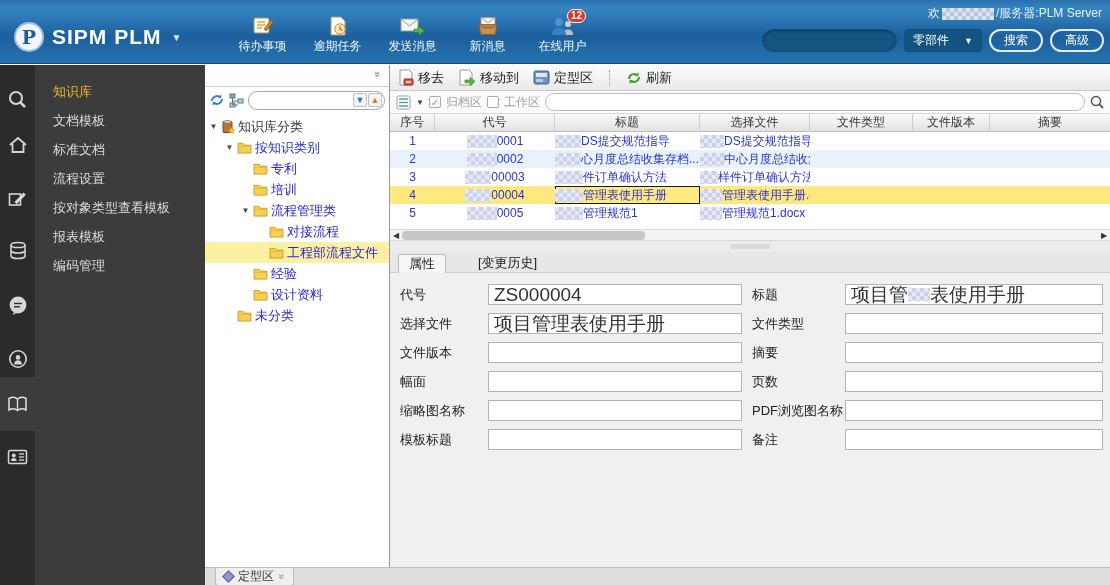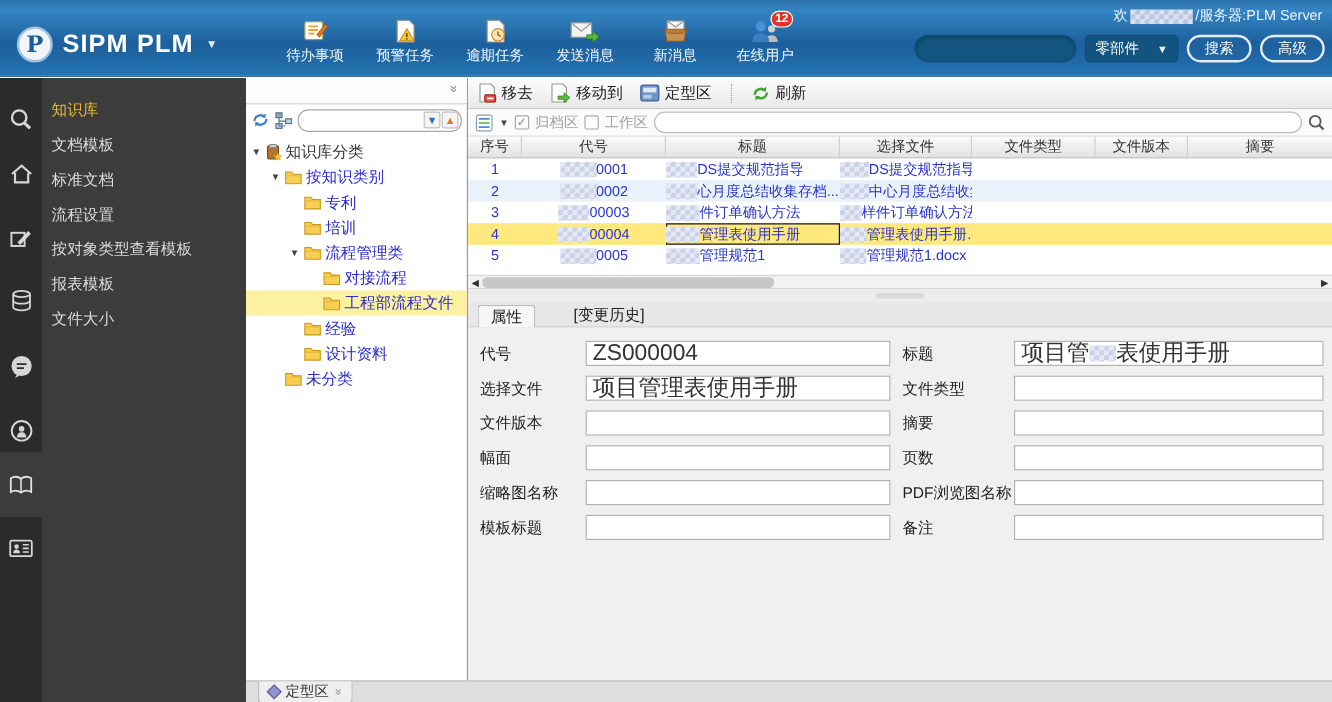--- a/index.html
+++ b/index.html
@@ -36,21 +36,21 @@
   .pill-btn { height:23px; padding:0 13px; border:2px solid #e2ecf5; border-radius:12px; background:transparent;
     color:#fff; font-size:12px; line-height:19px; cursor:pointer; }
 
   
   #rail { position:absolute; left:0; top:65px; width:35px; height:520px; background:#2b2b2b; }
   .rail-icon { position:absolute; left:0; width:35px; height:36px; display:flex; align-items:center; justify-content:center; cursor:pointer; }
   .rail-seg-selected { position:absolute; left:0; top:312px; width:35px; height:54px; background:#3c3c3c; }
 
   
   #menu { position:absolute; left:35px; top:65px; width:170px; height:520px; background:#3c3c3c; padding-top:12px; }
-  .menu-item { height:29px; line-height:29px; padding-left:8px; color:#dcdcdc; font-size:13px; cursor:pointer; white-space:nowrap; }
+  .menu-item { height:29px; line-height:29px; padding-left:18px; color:#dcdcdc; font-size:13px; cursor:pointer; white-space:nowrap; }
   .menu-item.active { color:#efb82d; }
 
   
   #treepanel { position:absolute; left:205px; top:65px; width:185px; height:503px; background:#fff; border-right:1px solid #9a9a9a; }
   #tree-header { height:22px; border-bottom:1px solid #d0d0d0; background:#fdfdfd; position:relative; }
   #tree-collapse { position:absolute; right:8px; top:3px; color:#777; font-size:11px; transform:rotate(90deg); cursor:pointer; }
   #tree-toolbar { height:26px; display:flex; align-items:center; gap:4px; padding:0 4px; }
   #tree-search { flex:1; height:19px; border:1px solid #aaa; border-radius:9px; background:#fff;
     display:flex; align-items:center; justify-content:flex-end; padding:0 2px; gap:1px; cursor:text; }
   .mini-btn { width:14px; height:14px; border:1px solid #c0c0c0; border-radius:2px; background:#f4f4f4;
@@ -156,31 +156,20 @@
               <line x1="6" y1="12" x2="11" y2="12" stroke="#e8a33d" stroke-width="1.5"></line>
               <path d="M13 13 L20 4 L22.3 6 L15.3 15 Z" fill="#e07820" stroke="#8a4a10" stroke-width="0.6"></path>
             </svg>
           </span>
         <span class="tb-label">待办事项</span>
       </div>
       <div class="tb-tool">
         <span>
             <svg width="20" height="20" viewBox="0 0 20 20">
               <path d="M3 1 h10 l4 4 v14 H3 Z" fill="#fdfdfd" stroke="#999"></path>
-              <path d="M11 8 L17 18 H5 Z" fill="#f5c53a" stroke="#c89010"></path>
-              <rect x="10.3" y="11.5" width="1.4" height="3.4" fill="#6b5510"></rect>
-              <rect x="10.3" y="15.7" width="1.4" height="1.3" fill="#6b5510"></rect>
-            </svg>
-          </span>
-        <span class="tb-label">预警任务</span>
-      </div>
-      <div class="tb-tool">
-        <span>
-            <svg width="20" height="20" viewBox="0 0 20 20">
-              <path d="M3 1 h10 l4 4 v14 H3 Z" fill="#fdfdfd" stroke="#999"></path>
               <circle cx="12" cy="13" r="5.2" fill="#f8e7b0" stroke="#d8882a"></circle>
               <path d="M12 10.2 v2.8 l2.3 1.4" stroke="#b06010" stroke-width="1.2" fill="none"></path>
             </svg>
           </span>
         <span class="tb-label">逾期任务</span>
       </div>
       <div class="tb-tool">
         <span>
             <svg width="25" height="20" viewBox="0 0 25 20">
               <rect x="1" y="3" width="17" height="12" fill="#f4f4f4" stroke="#9a9a9a"></rect>
@@ -292,21 +281,21 @@
       </div>
   </div>
 
   <div id="menu">
     <div class="menu-item active">知识库</div>
     <div class="menu-item">文档模板</div>
     <div class="menu-item">标准文档</div>
     <div class="menu-item">流程设置</div>
     <div class="menu-item">按对象类型查看模板</div>
     <div class="menu-item">报表模板</div>
-    <div class="menu-item">文件大小</div>
+    <div class="menu-item">编码管理</div>
   </div>
 
   <div id="treepanel">
     <div id="tree-header">
       <span id="tree-collapse">»</span>
     </div>
     <div id="tree-toolbar">
       <span>
           <svg width="16" height="16" viewBox="0 0 16 16">
             <path d="M3 9 a5 5 0 0 1 8.6-3.4" fill="none" stroke="#3a7fd0" stroke-width="1.8"></path>

